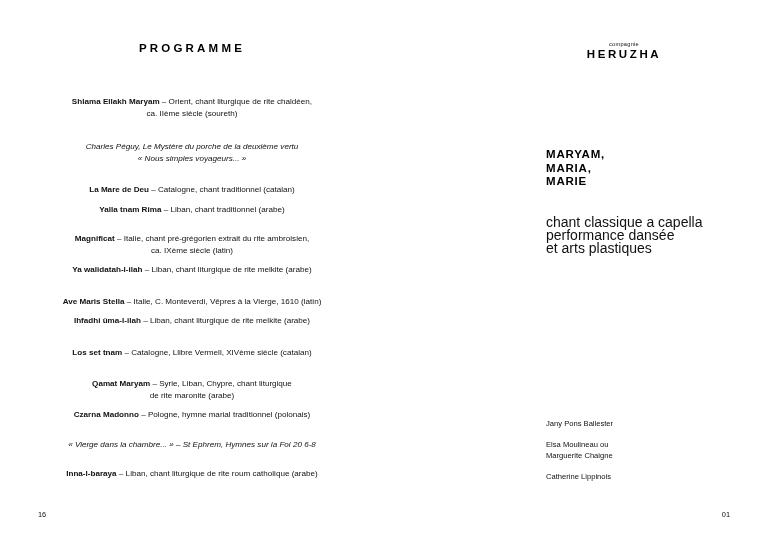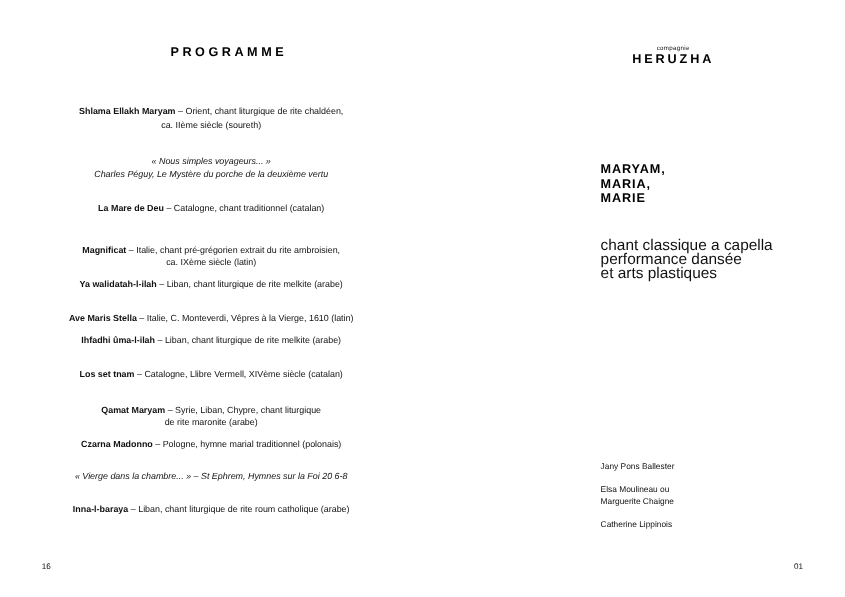--- a/index.html
+++ b/index.html
@@ -25,21 +25,21 @@
   .left-page {
     position: absolute;
     left: 0;
     top: 0;
     width: 384px;
     height: 543px;
     box-sizing: border-box;
   }
   .programme-title {
     position: absolute;
-    left: 16px;
+    left: 0;
     top: 42px;
     width: 384px;
     text-align: center;
     font-size: 11.5px;
     font-weight: bold;
     letter-spacing: 3.2px;
     color: #000;
   }
   .programme-list {
     position: absolute;
@@ -74,21 +74,21 @@
   .right-page {
     position: absolute;
     left: 384px;
     top: 0;
     width: 384px;
     height: 543px;
     box-sizing: border-box;
   }
   .logo-block {
     position: absolute;
-    left: 163px;
+    left: 175px;
     top: 41px;
     text-align: center;
     width: 130px;
   }
   .logo-sub {
     font-size: 5.6px;
     letter-spacing: 0.3px;
     color: #111;
     margin-bottom: 1px;
   }
@@ -139,28 +139,31 @@
   <div class="left-page">
     <div class="programme-title">PROGRAMME</div>
 
     <div class="programme-list" id="programme-list">
         <div class="entry">
           <div><span class="ttl">Shlama Ellakh Maryam</span><span> – Orient, chant liturgique de rite chaldéen,</span></div>
           <div>ca. IIème siècle (soureth)</div>
         </div>
         <div style="height: 22px;"></div>
         <div class="entry italic">
+          <div>Charles Péguy, Le Mystère du porche de la deuxième vertu</div>
           <div><span>« Nous simples voyageurs... »</span></div>
-          <div>Charles Péguy, Le Mystère du porche de la deuxième vertu</div>
         </div>
         <div style="height: 20px;"></div>
         <div class="entry">
           <div><span class="ttl">La Mare de Deu</span><span> – Catalogne, chant traditionnel (catalan)</span></div>
         </div>
         <div style="height: 8px;"></div>
+        <div class="entry">
+          <div><span class="ttl">Yalla tnam Rima</span><span> – Liban, chant traditionnel (arabe)</span></div>
+        </div>
         <div style="height: 18px;"></div>
         <div class="entry">
           <div><span class="ttl">Magnificat</span><span> – Italie, chant pré-grégorien extrait du rite ambroisien,</span></div>
           <div>ca. IXème siècle (latin)</div>
         </div>
         <div style="height: 8px;"></div>
         <div class="entry">
           <div><span class="ttl">Ya walidatah-l-ilah</span><span> – Liban, chant liturgique de rite melkite (arabe)</span></div>
         </div>
         <div style="height: 20px;"></div>

